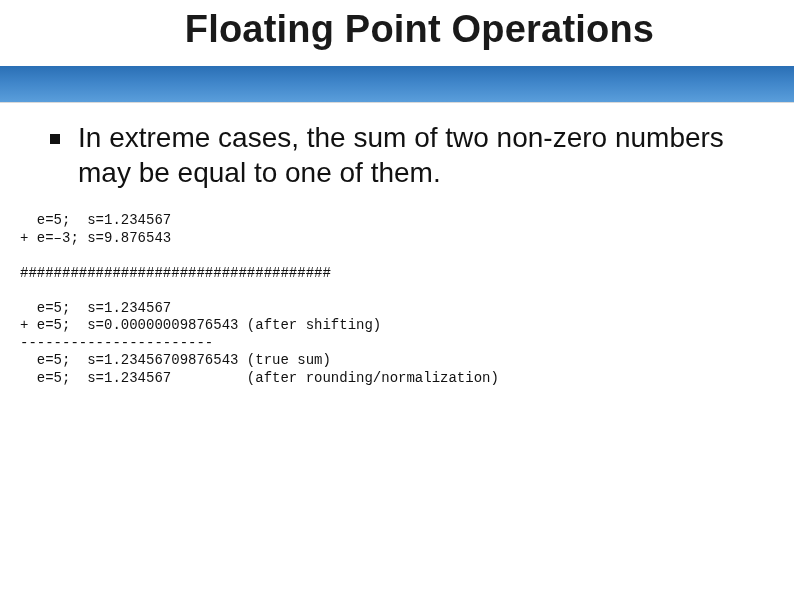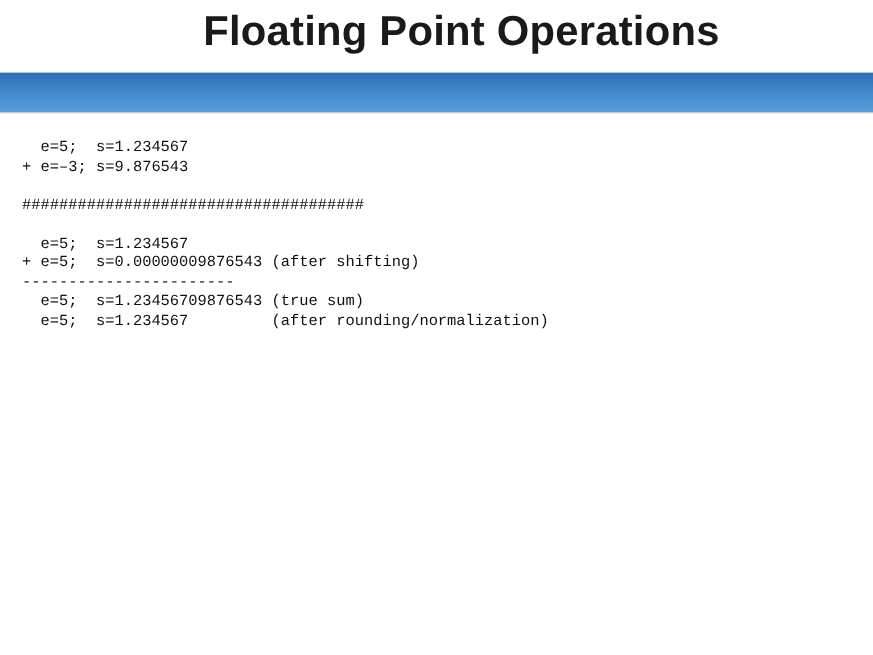--- a/index.html
+++ b/index.html
@@ -72,20 +72,24 @@
 </head>
 <body>
 
 <div class="slide">
   <div class="header-band"></div>
 
   <h1 class="title">Floating Point Operations</h1>
 
   <div class="content">
 
+    <div class="bullet-row">
+      <div class="bullet-marker"></div>
+      <div class="bullet-text">In extreme cases, the sum of two non-zero numbers may be equal to one of them.</div>
+    </div>
 
     <div class="code-block"><span>  e=5;  s=1.234567</span>
 <span>+ e=–3; s=9.876543</span>
 
 <span>#####################################</span>
 
 <span>  e=5;  s=1.234567</span>
 <span>+ e=5;  s=0.00000009876543 (after shifting)</span>
 <span>-----------------------</span>
 <span>  e=5;  s=1.23456709876543 (true sum)</span>

